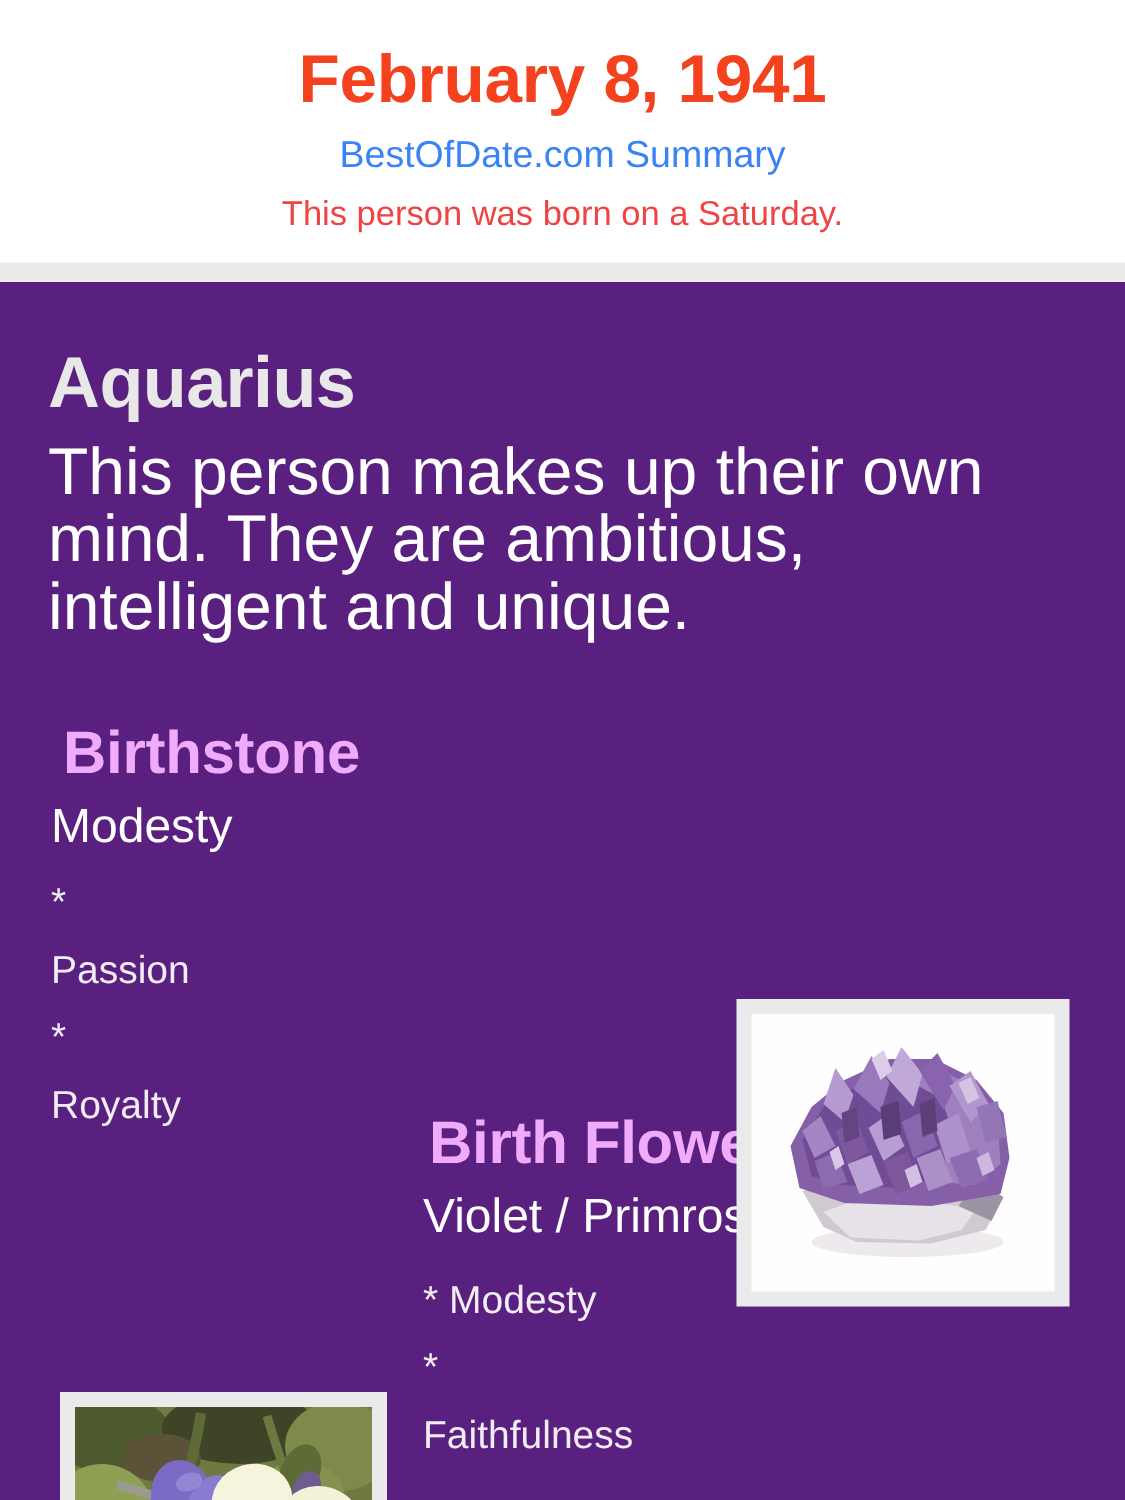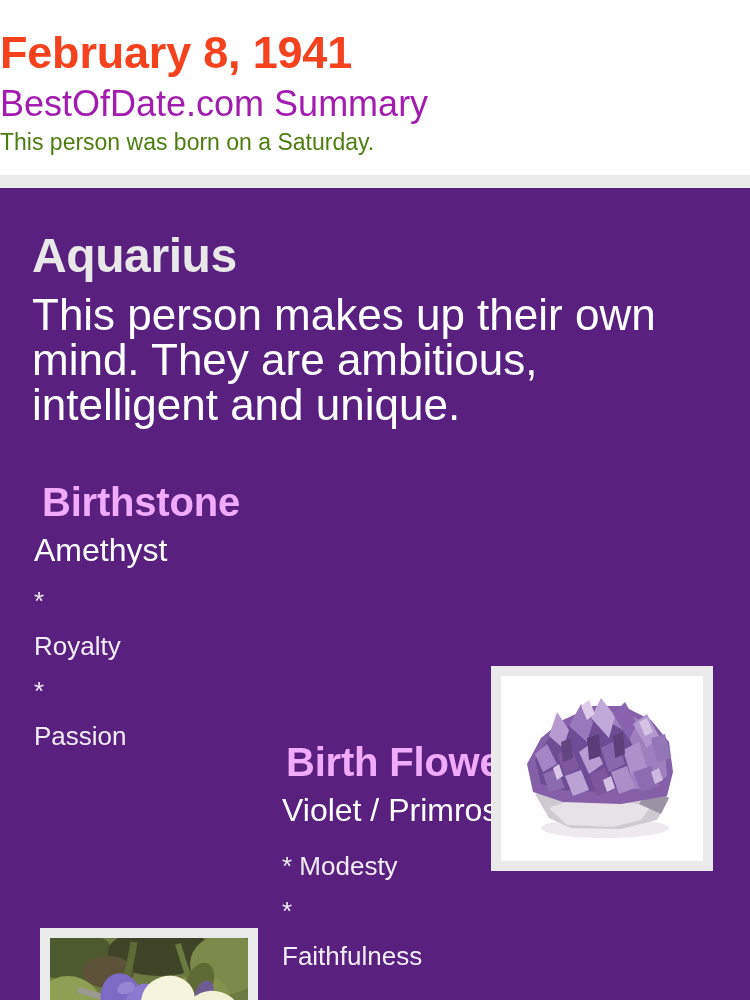--- a/index.html
+++ b/index.html
@@ -19,49 +19,49 @@
     background: #ffffff;
   }
 
   
   #header {
     position: absolute;
     left: 0; top: 0;
     width: 750px;
     height: 145px;
     background: #ffffff;
-    text-align: left;
+    text-align: center;
   }
   #date-title {
     position: absolute;
     left: 0; top: 26px;
     width: 750px;
     font-size: 45px;
     font-weight: bold;
     line-height: 54px;
     color: #F4411E;
     letter-spacing: -0.2px;
   }
   #site-summary {
     position: absolute;
     left: 0; top: 87px;
     width: 750px;
-    font-size: 36px;
+    font-size: 25px;
     font-weight: normal;
     line-height: 33px;
-    color: #a21caf;
+    color: #3b82f6;
   }
   #born-note {
     position: absolute;
     left: 0; top: 128px;
     width: 750px;
     font-size: 23px;
     font-weight: normal;
     line-height: 28px;
-    color: #4d7c0f;
+    color: #ef4444;
   }
   #header-divider {
     position: absolute;
     left: 0; top: 175px;
     width: 750px;
     height: 13px;
     background: #EBEBEB;
   }
 
   
@@ -169,24 +169,24 @@
   </div>
   <div id="header-divider"></div>
 
   <div id="purple-panel">
 
     <div class="zodiac-heading">Aquarius</div>
     <div class="zodiac-desc">This person makes up their own mind. They are ambitious, intelligent and unique.</div>
 
     <div id="birthstone-block">
       <div id="birthstone-heading" class="section-heading">Birthstone</div>
-      <div id="birthstone-name" class="section-subtitle">Amethyst</div>
+      <div id="birthstone-name" class="section-subtitle">Modesty</div>
       <div id="birthstone-bullets">
+        <div class="section-bullet">* Passion</div>
         <div class="section-bullet">* Royalty</div>
-        <div class="section-bullet">* Passion</div>
       </div>
     </div>
 
     <div id="flower-block">
       <div id="flower-heading" class="section-heading">Birth Flower</div>
       <div id="flower-name" class="section-subtitle">Violet / Primrose</div>
       <div id="flower-bullets">
         <div class="section-bullet">* Modesty</div>
         <div class="section-bullet">* Faithfulness</div>
       </div>

